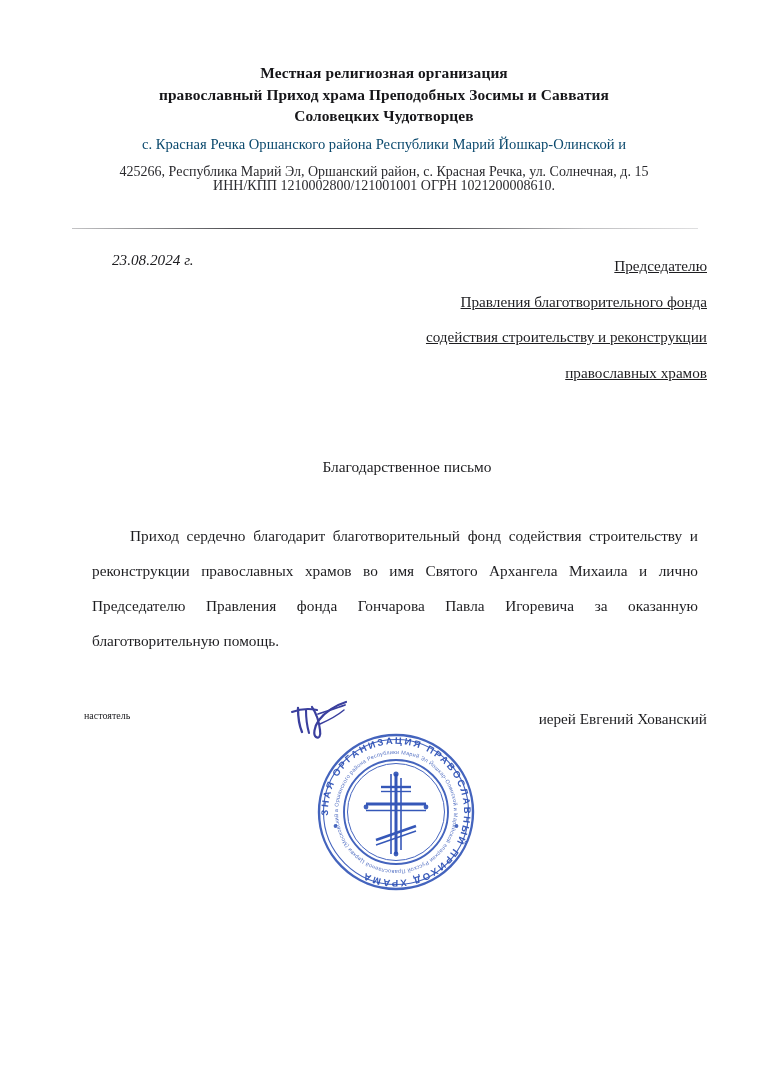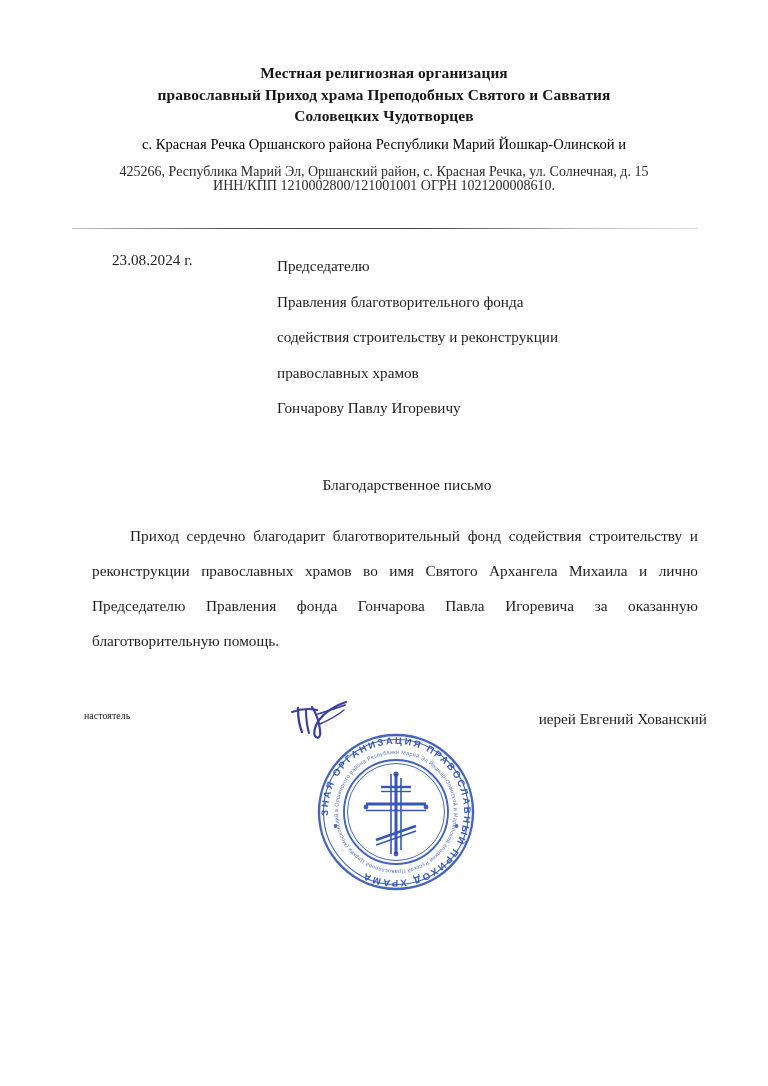--- a/index.html
+++ b/index.html
@@ -35,21 +35,21 @@
     color: #161619;
   }
   .org-title .ln {
     display: block;
     white-space: nowrap;
   }
   .org-sub {
     margin-top: 6px;
     font-size: 14.6px;
     line-height: 22px;
-    color: #000000;
+    color: #0c4a6e;
   }
   .org-sub .ln {
     display: block;
     white-space: nowrap;
   }
   .org-fine {
     margin-top: 10px;
     font-size: 14px;
     line-height: 14.5px;
     color: #2a2a2e;
@@ -74,40 +74,42 @@
   }
 
   
   .date-line {
     position: absolute;
     left: 112px;
     top: 250px;
     font-size: 15.2px;
     line-height: 20px;
     white-space: nowrap;
+    font-style: italic;
   }
   .addressee {
     position: absolute;
     right: 61px;
     top: 248px;
     width: 430px;
-    text-align: left;
+    text-align: right;
     font-size: 15.2px;
     line-height: 35.5px;
+    text-decoration: underline;
   }
   .addressee .ln {
     display: block;
     white-space: nowrap;
   }
 
   
   .letter-title {
     position: absolute;
     left: 0;
-    top: 474px;
+    top: 456px;
     width: 768px;
     text-align: center;
     font-size: 15.4px;
     line-height: 22px;
   }
   .letter-title span {
     display: inline-block;
     transform: translateX(23px);
   }
 
@@ -160,42 +162,41 @@
   }
 </style>
 </head>
 <body>
 
 <div class="page">
 
   <div class="letterhead">
     <div class="org-title">
       <span class="ln">Местная религиозная организация</span>
-      <span class="ln">православный Приход храма Преподобных Святого и Савватия</span>
+      <span class="ln">православный Приход храма Преподобных Зосимы и Савватия</span>
       <span class="ln">Соловецких Чудотворцев</span>
     </div>
     <div class="org-sub">
       <span class="ln">с. Красная Речка Оршанского района Республики Марий Йошкар-Олинской и</span>
     </div>
     <div class="org-fine">
       <span class="ln">425266, Республика Марий Эл, Оршанский район, с. Красная Речка, ул. Солнечная, д. 15</span>
       <span class="ln">ИНН/КПП 1210002800/121001001 ОГРН 1021200008610.</span>
     </div>
   </div>
 
   <div class="rule"></div>
 
   <div class="date-line">23.08.2024 г.</div>
 
   <div class="addressee">
     <span class="ln">Председателю</span>
     <span class="ln">Правления благотворительного фонда</span>
     <span class="ln">содействия строительству и реконструкции</span>
     <span class="ln">православных храмов</span>
-    <span class="ln">Гончарову Павлу Игоревичу</span>
   </div>
 
   <div class="letter-title">
     <span>Благодарственное письмо</span>
   </div>
 
   <div class="body-text">
     <p>Приход сердечно благодарит благотворительный фонд содействия строительству и реконструкции православных храмов во имя Святого Архангела Михаила и лично Председателю Правления фонда Гончарова Павла Игоревича за оказанную благотворительную помощь.</p>
   </div>
 

